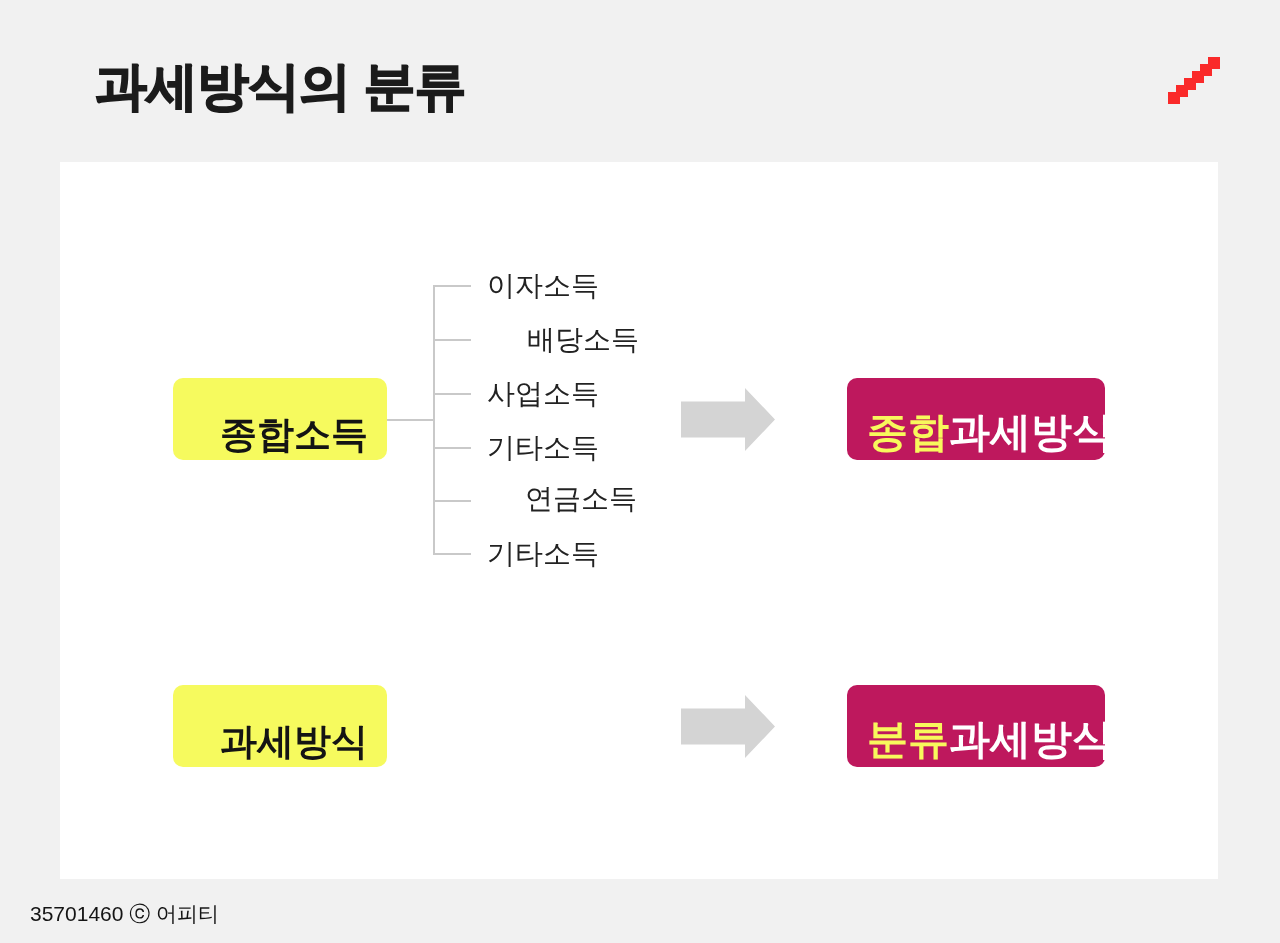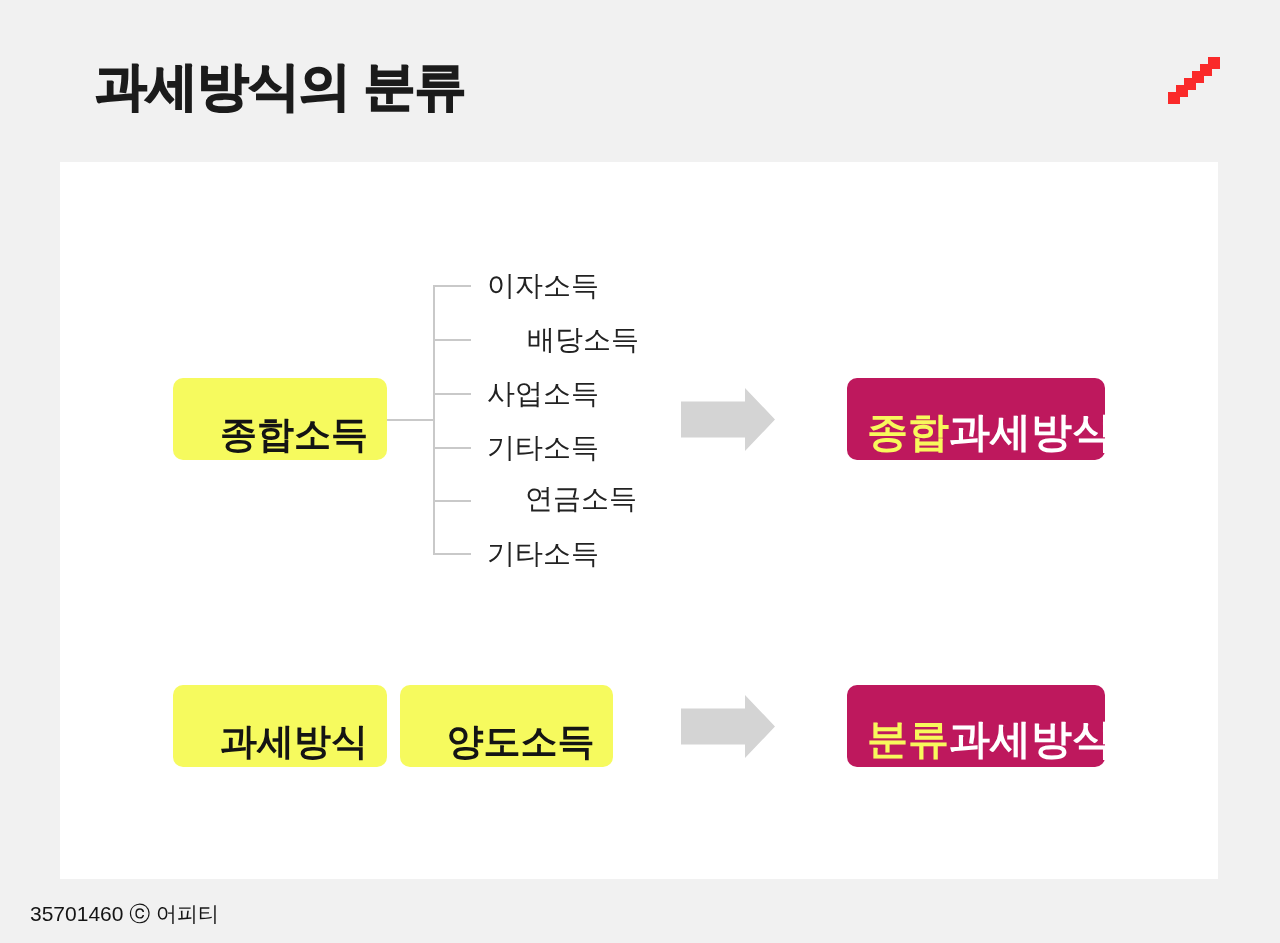--- a/index.html
+++ b/index.html
@@ -137,23 +137,20 @@
   </svg>
 
   <div class="box red" style="left:787px; top:216px;">
     <span class="hl">종합</span>
       <span>과세방식</span>
   </div>
 
   <div class="box yellow" style="left:113px; top:523px;">
     <span>과세방식</span>
   </div>
-  <div class="box yellow" style="left:340px; top:523px; width:213px;">
-    <span>양도소득</span>
-  </div>
 
   <svg class="arrow" style="left:621px; top:533px;" viewBox="0 0 94 63" xmlns="http://www.w3.org/2000/svg">
     <polygon points="0,13.5 64,13.5 64,0 94,31.5 64,63 64,49.5 0,49.5" fill="#d4d4d4"></polygon>
   </svg>
 
   <div class="box red" style="left:787px; top:523px;">
     <span class="hl">분류</span>
       <span>과세방식</span>
   </div>
 

